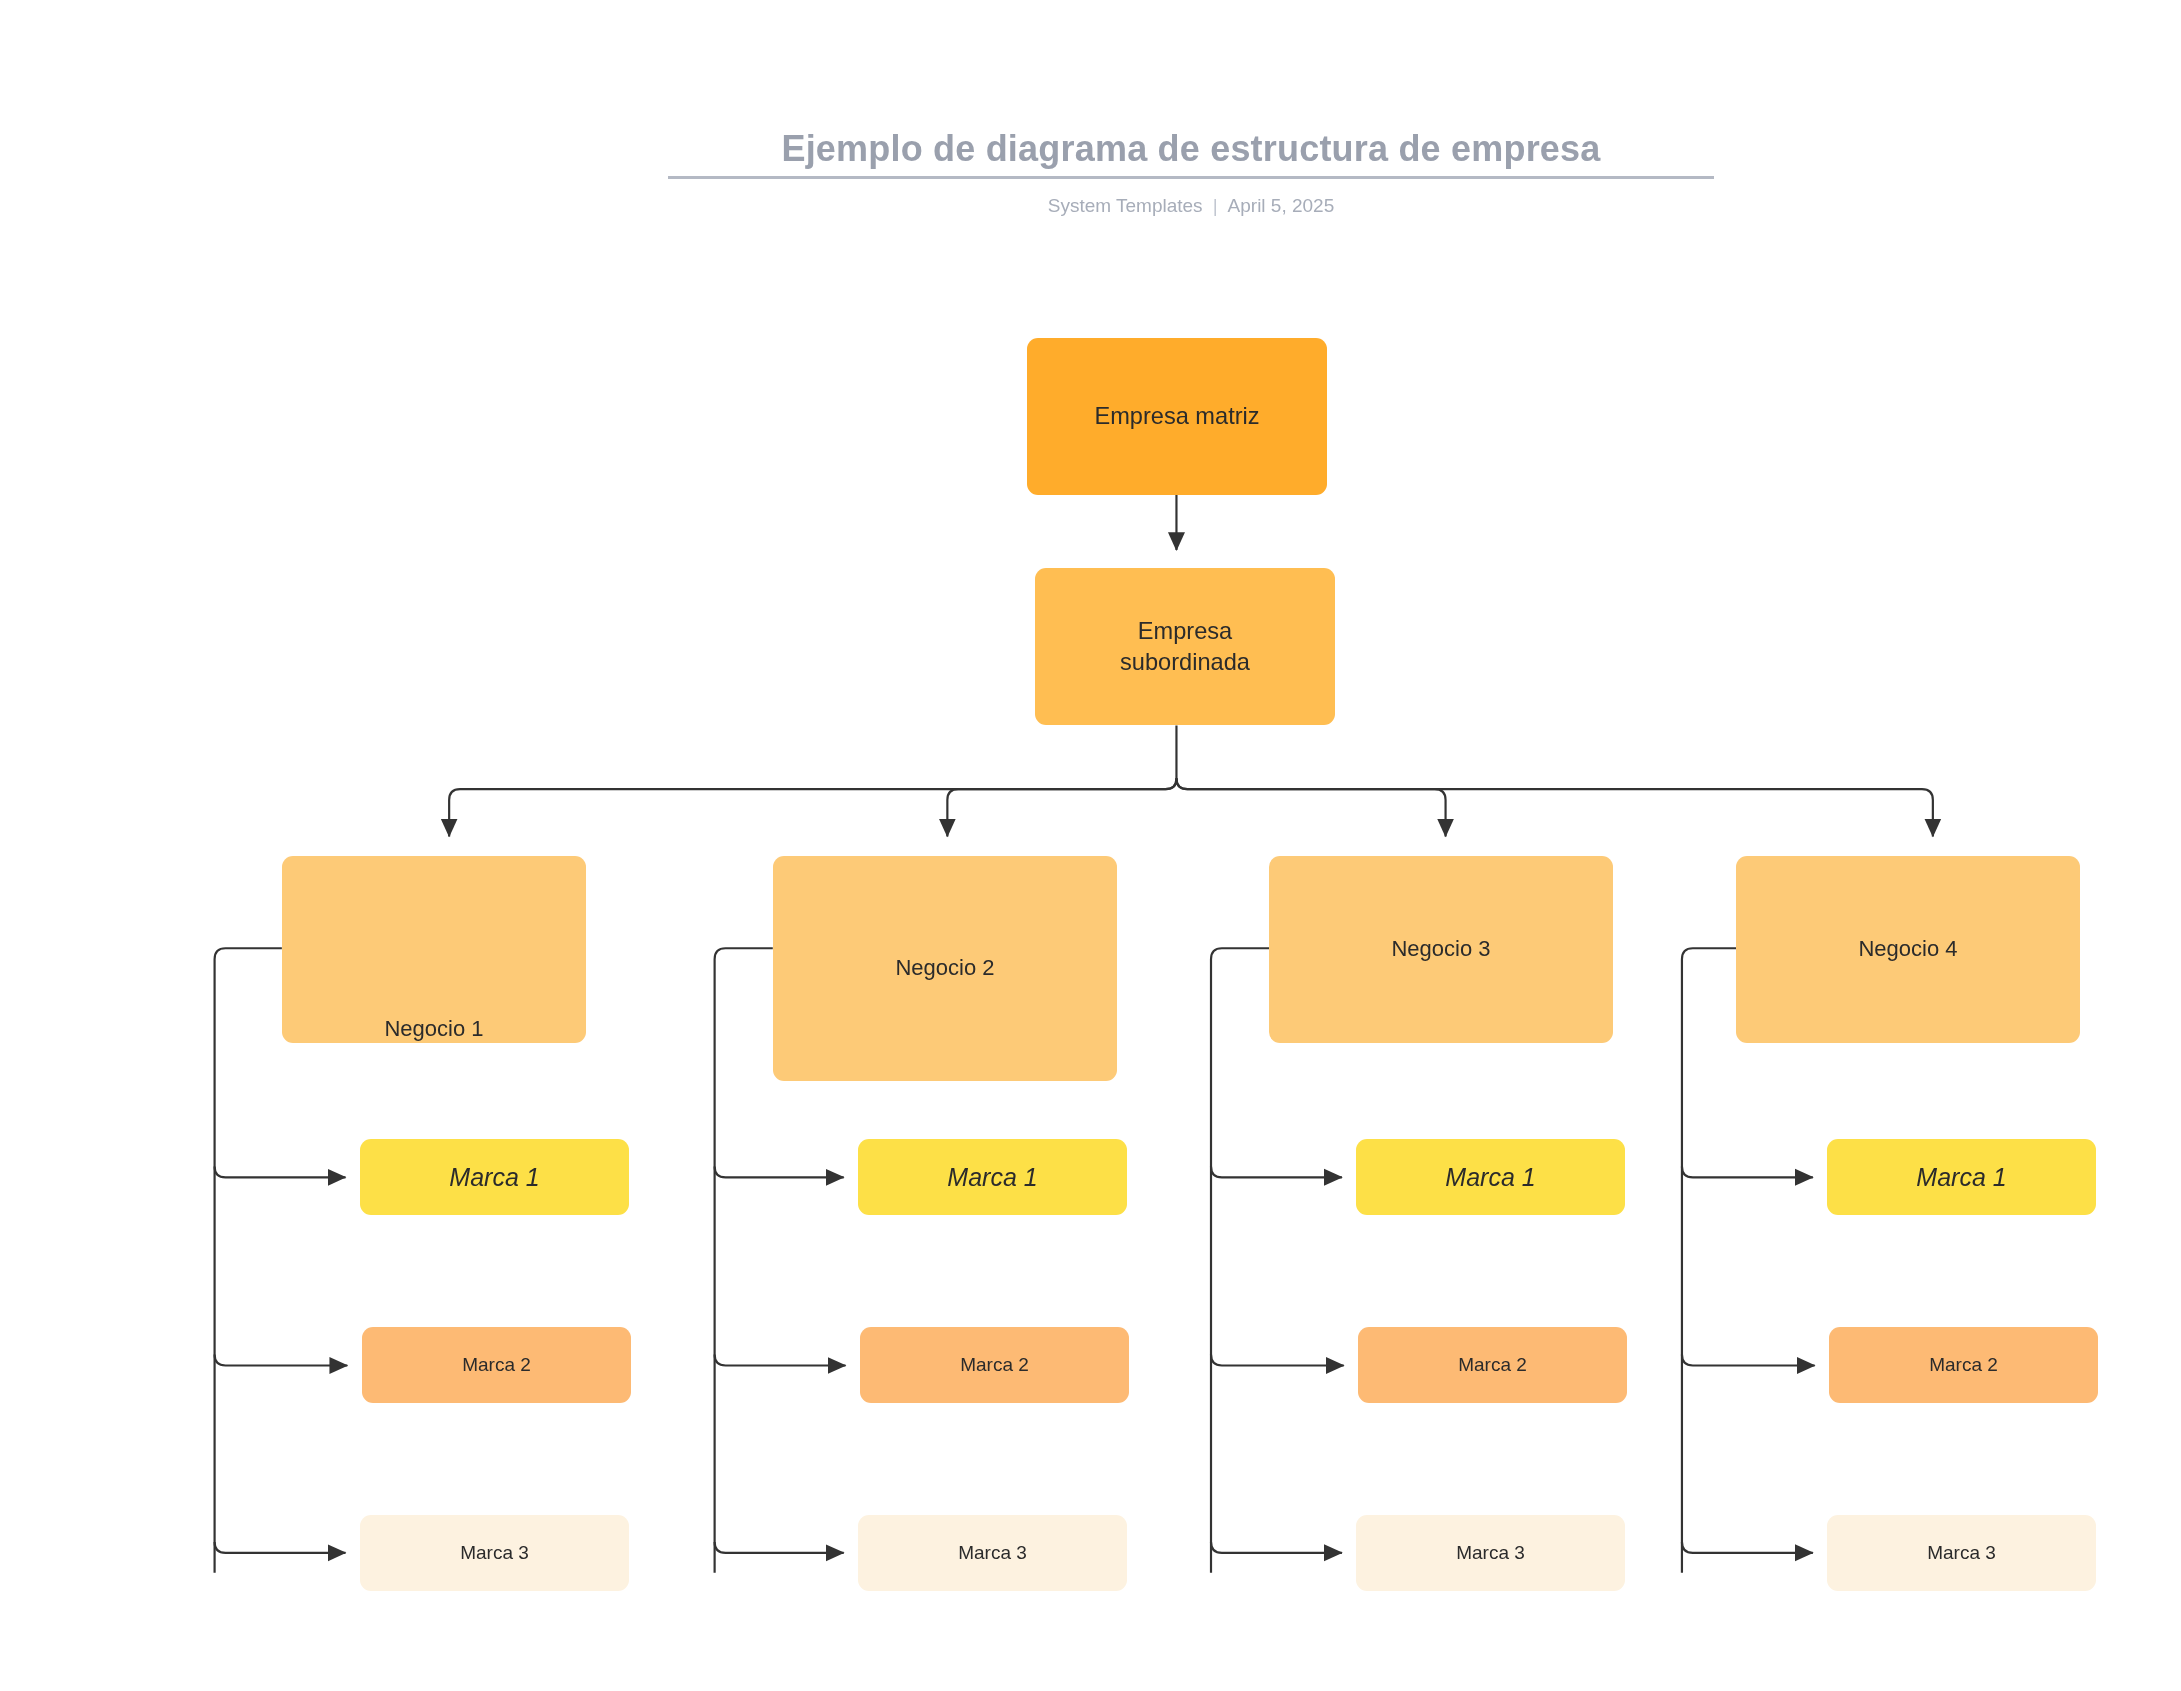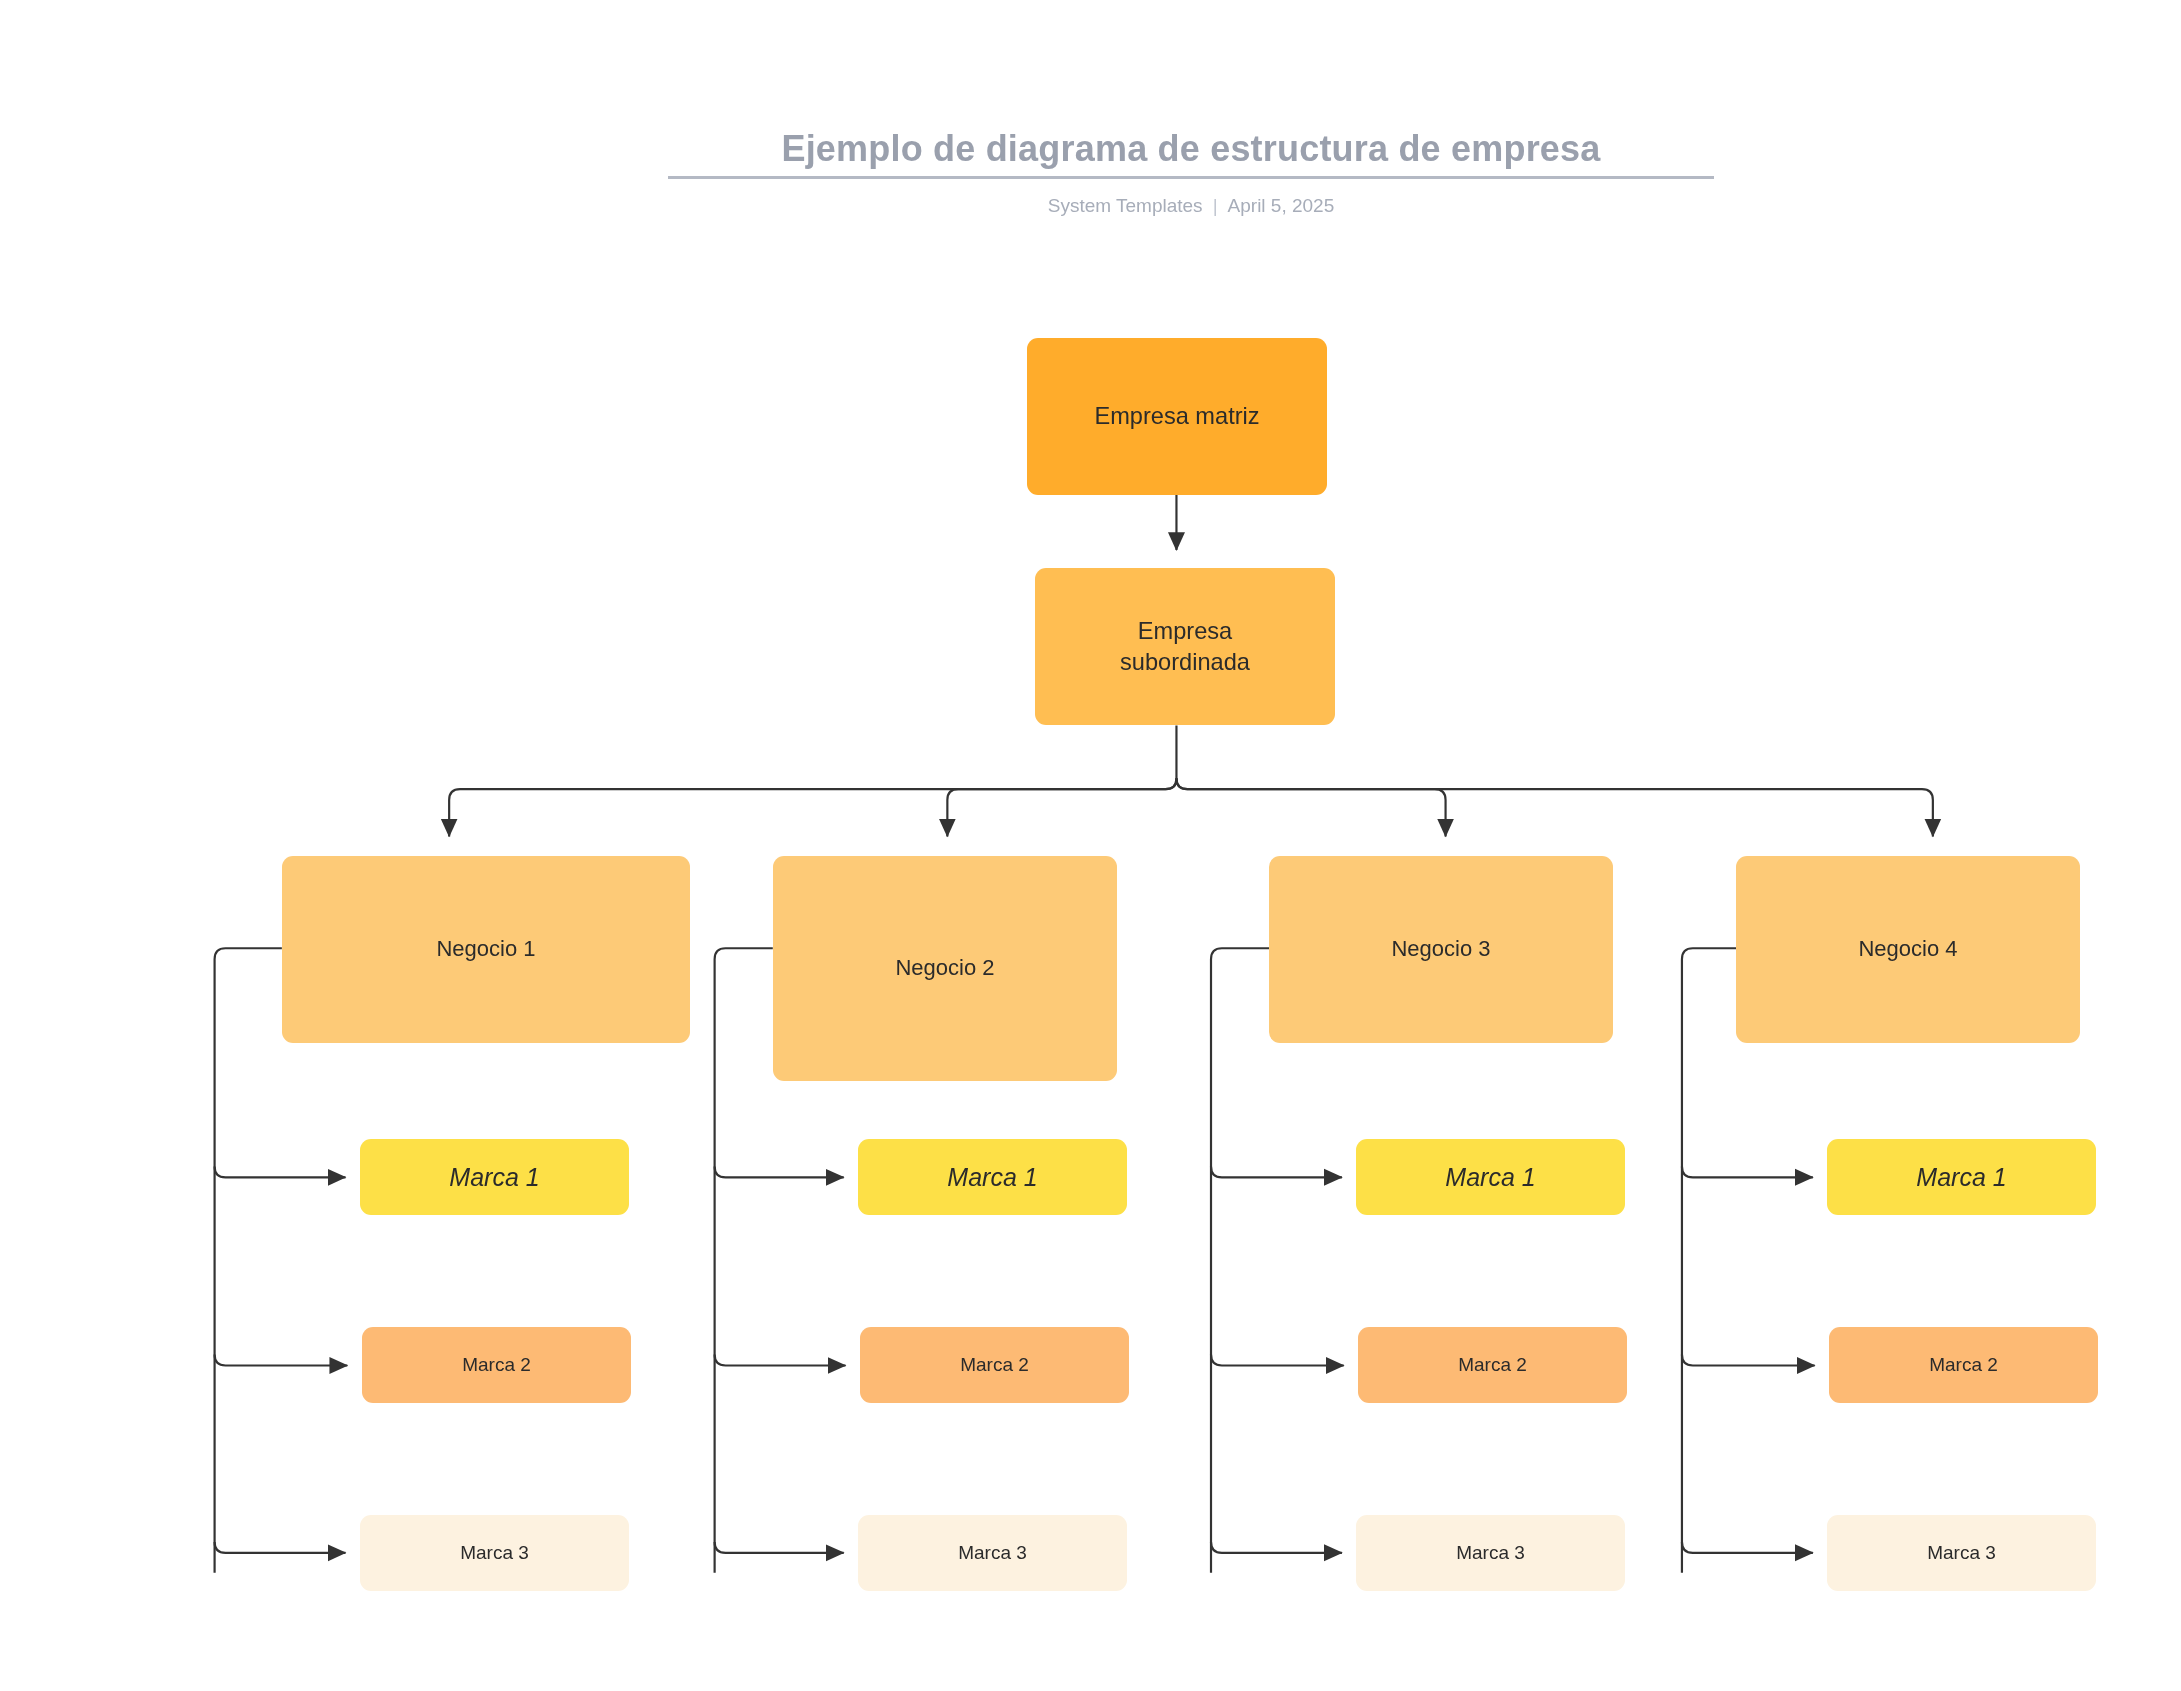--- a/index.html
+++ b/index.html
@@ -131,21 +131,21 @@
 
 <div class="node level-root" style="left:1027px; top:318px; width:300px; height:157px;">
   <span>Empresa matriz</span>
 </div>
 
 <div class="node level-sub" style="left:1027px; top:568px; width:300px; height:157px; flex-direction:column;margin-left:8px;">
   <span>Empresa</span>
   <span>subordinada</span>
 </div>
 
-<div class="node level-unit" style="left:282px; top:856px; width:408px; height:187px;">
+<div class="node level-unit" style="left:282px; top:856px; width:304px; height:187px;align-items:flex-end;">
   <span>Negocio 1</span>
 </div>
 <div class="node level-unit" style="left:773px; top:856px; width:344px; height:225px;">
   <span>Negocio 2</span>
 </div>
 <div class="node level-unit" style="left:1269px; top:856px; width:344px; height:187px;">
   <span>Negocio 3</span>
 </div>
 <div class="node level-unit" style="left:1736px; top:856px; width:344px; height:187px;">
   <span>Negocio 4</span>

